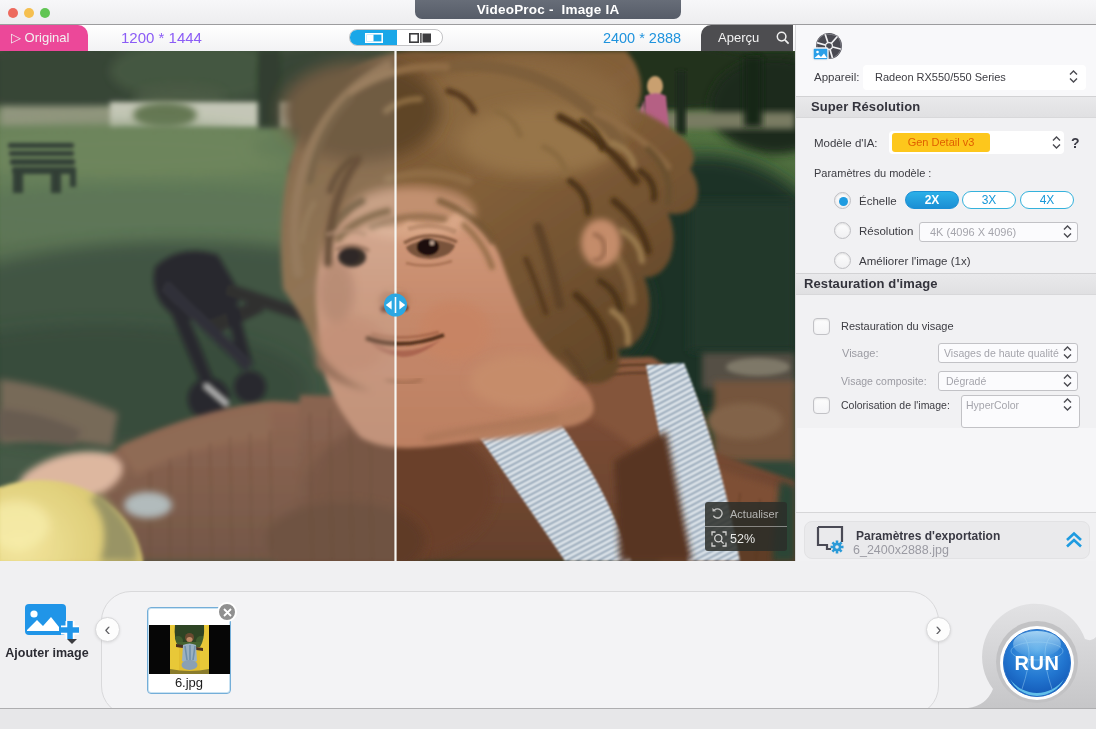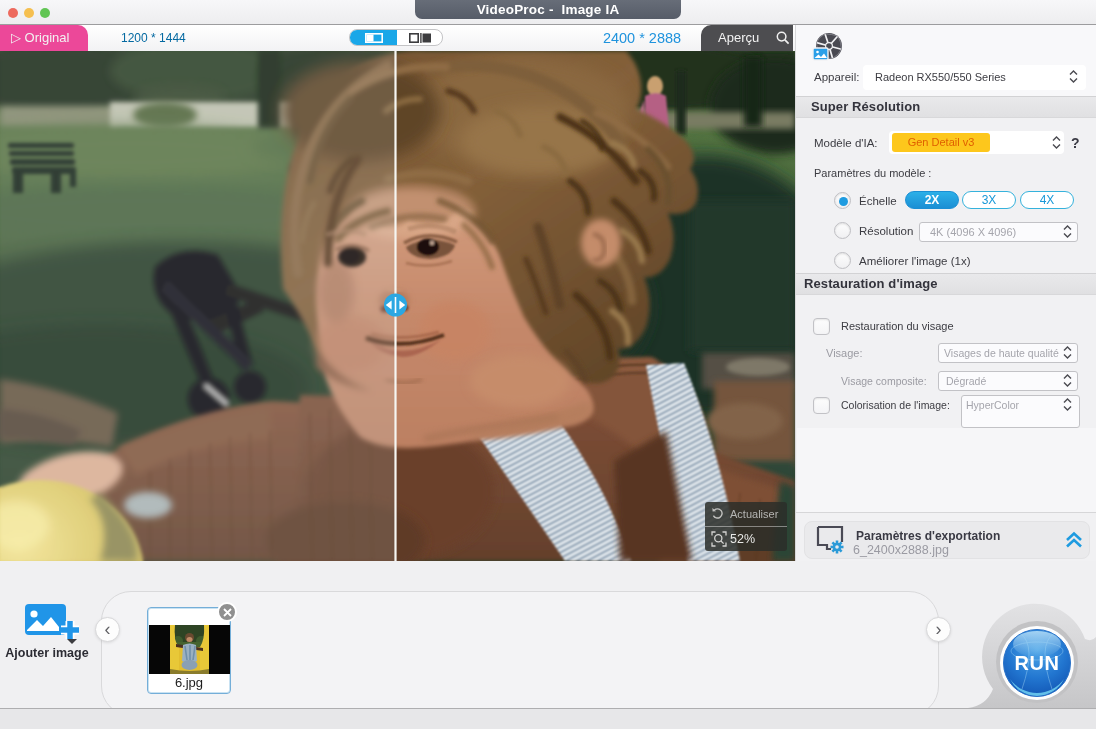--- a/index.html
+++ b/index.html
@@ -7,21 +7,21 @@
 .abs { position:absolute; }
 
 
 #titlebar { left:0; top:0; width:1096px; height:25px; background:linear-gradient(#f7f7f9,#ededef); border-bottom:1px solid #9c9c9e; }
 .tl { position:absolute; top:8px; width:10px; height:10px; border-radius:50%; }
 #tab { left:415px; top:0; width:266px; height:19px; background:linear-gradient(#676d78,#565c68); border-radius:0 0 7px 7px; color:#fff; font-size:13.5px; font-weight:bold; text-align:center; line-height:19px; letter-spacing:.2px; }
 
 
 #toolbar { left:0; top:25px; width:795px; height:26px; background:linear-gradient(#ffffff,#f2f2f4); }
 #origtab { left:0; top:25px; width:88px; height:26px; background:#ec4899; border-radius:0 10px 0 0; color:#f2f2f2; font-size:13px; line-height:25px; padding-left:11px; }
-#dim1 { left:121px; top:25px; width:120px; height:30px; color:#0369a1; font-size:12px; line-height:26px; }
+#dim1 { left:121px; top:25px; width:120px; height:30px; color:#8b5cf6; font-size:15px; line-height:26px; }
 #pill { left:349px; top:29px; width:94px; height:17px; background:#fff; border:1px solid #c4c4c6; border-radius:8px; overflow:hidden; }
 #pill .half1 { position:absolute; left:0; top:0; width:47px; height:15px; background:#1aa7e8; }
 #dim2 { left:582px; top:25px; width:120px; height:26px; color:#1f93dd; font-size:14.5px; line-height:26px; text-align:center; }
 #apercu { left:701px; top:25px; width:92px; height:26px; background:#4d4d50; border-radius:10px 0 0 0; color:#f2f2f2; font-size:13px; line-height:25px; padding-left:17px; }
 
 
 #photo { left:0; top:51px; width:795px; height:510px; background:#3c5531; }
 #softleft { left:0; top:51px; width:395px; height:510px; backdrop-filter: blur(1.6px) saturate(0.86) brightness(1.05); }
 #ovl { left:705px; top:502px; width:82px; height:49px; border-radius:3px; background:rgba(44,46,41,.85); color:#c6c6c4; font-size:12px; }
 #ovl .row { position:relative; height:24px; line-height:24px; padding-left:25px; }
@@ -400,21 +400,21 @@
       </svg>
 
     <div class="radio rp-abs" style="left:38px;top:227px;"></div>
     <div class="rp-abs" style="left:63px;top:230px;font-size:11.5px;color:#3c3c42;">Améliorer l'image (1x)</div>
 
     <div class="rp-abs secbar" style="top:248px;padding-left:8px;">Restauration d'image</div>
 
     <div class="checkbox rp-abs" style="left:17px;top:293px;"></div>
     <div class="rp-abs" style="left:45px;top:295px;font-size:11px;color:#3c3c42;">Restauration du visage</div>
 
-    <div class="rp-abs glab" style="left:30px;top:322px;font-size:11px;">Visage:</div>
+    <div class="rp-abs glab" style="left:46px;top:322px;font-size:11px;">Visage:</div>
     <div class="rp-abs sel" style="left:142px;top:318px;width:140px;height:20px;line-height:18px;padding-left:5px;font-size:10.5px;">Visages de haute qualité</div>
     <svg class="rp-abs chev" style="left:267px;top:321px;" viewBox="0 0 9 13">
         <path d="M1 4.5 L4.5 1 L8 4.5 M1 8.5 L4.5 12 L8 8.5" fill="none" stroke="#4a4a50" stroke-width="1.4"></path>
       </svg>
 
     <div class="rp-abs glab" style="left:45px;top:350px;font-size:10.5px;">Visage composite:</div>
     <div class="rp-abs sel" style="left:142px;top:346px;width:140px;height:20px;line-height:18px;padding-left:7px;font-size:10.5px;">Dégradé</div>
     <svg class="rp-abs chev" style="left:267px;top:349px;" viewBox="0 0 9 13">
         <path d="M1 4.5 L4.5 1 L8 4.5 M1 8.5 L4.5 12 L8 8.5" fill="none" stroke="#4a4a50" stroke-width="1.4"></path>
       </svg>

